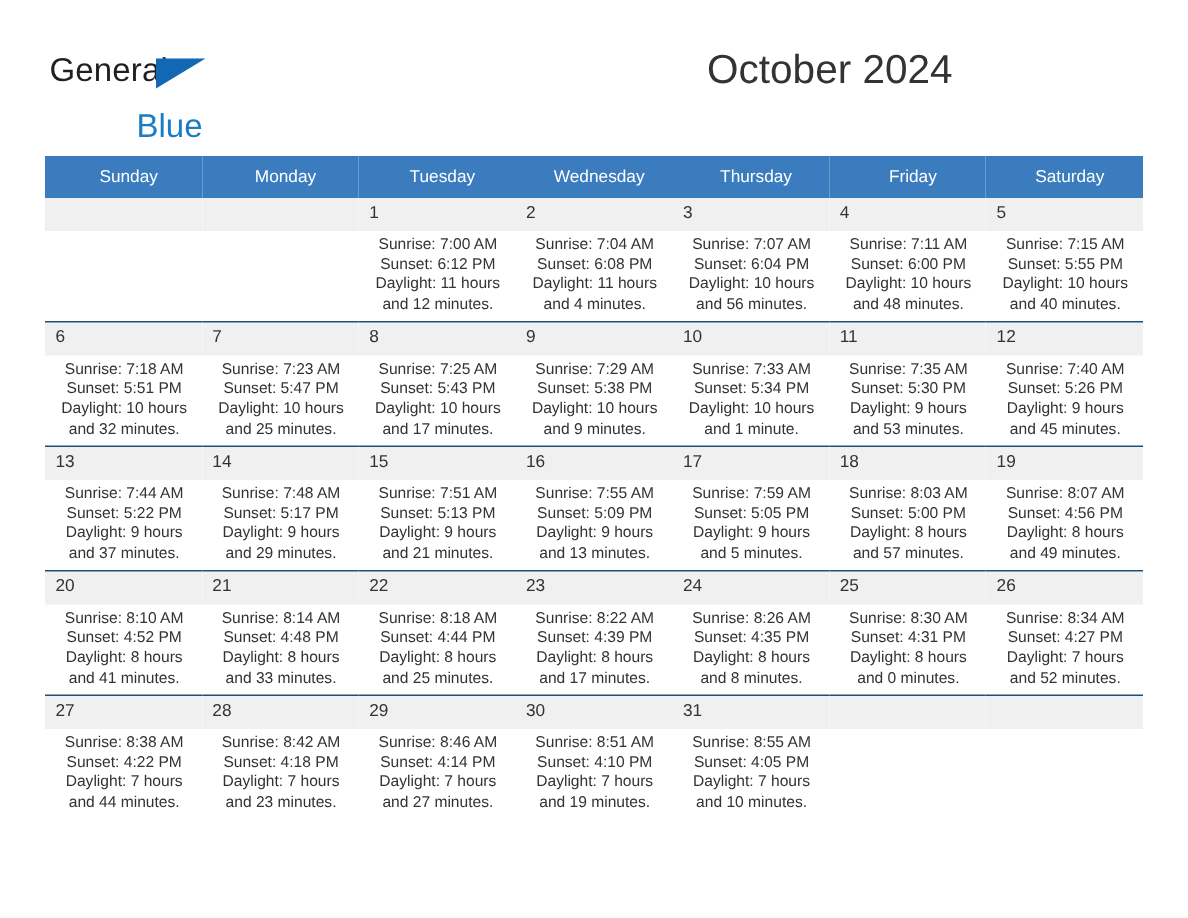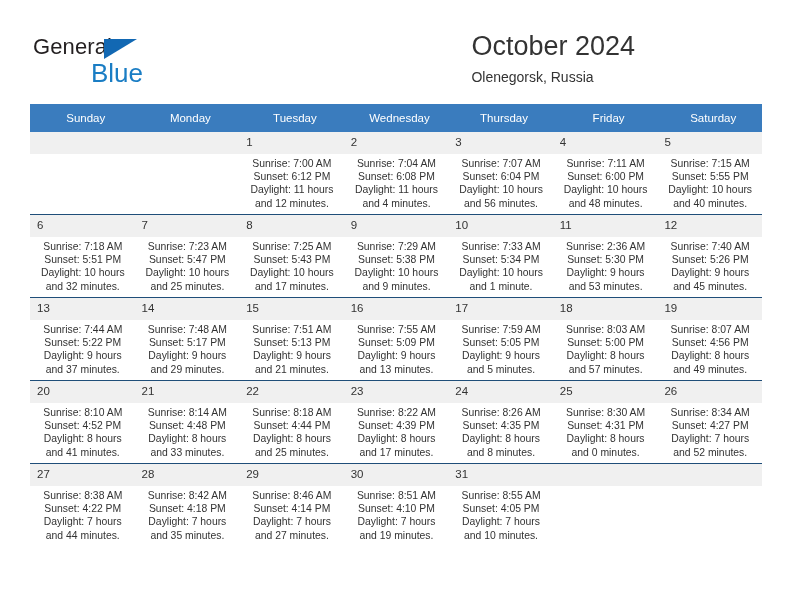--- a/index.html
+++ b/index.html
@@ -50,22 +50,22 @@
     left: 71px;
     top: 5px;
     width: 0;
     height: 0;
     border-left: 33px solid #1268b3;
     border-bottom: 20px solid transparent;
   }
   .logo-blue {
     position: absolute;
     left: 58px;
-    top: 24px;
-    font-size: 26px;
+    top: 37px;
+    font-size: 22px;
     color: #1a7dc4;
     font-family: "Liberation Sans", sans-serif;
   }
   .title-block {
     position: absolute;
     right: 33px;
     top: 30px;
     text-align: left;
   }
   .cal-title {
@@ -147,21 +147,20 @@
   <div class="header">
 
     <div class="logo">
       <span class="logo-general">General</span>
       <span class="logo-triangle"></span>
       <span class="logo-blue">Blue</span>
     </div>
 
     <div class="title-block">
       <div class="cal-title">October 2024</div>
-      <div class="cal-subtitle">Olenegorsk, Russia</div>
     </div>
 
   </div>
 
   <table class="calendar">
     <thead>
       <tr id="weekday-row">
           <th>Sunday</th>
           <th>Monday</th>
           <th>Tuesday</th>
@@ -267,21 +266,21 @@
             <div class="cell-info">
               <div>Sunrise: 7:33 AM</div>
               <div>Sunset: 5:34 PM</div>
               <div>Daylight: 10 hours</div>
               <div>and 1 minute.</div>
             </div>
           </td>
           <td class="">
             <span class="daynum">11</span>
             <div class="cell-info">
-              <div>Sunrise: 2:36 AM</div>
+              <div>Sunrise: 7:35 AM</div>
               <div>Sunset: 5:30 PM</div>
               <div>Daylight: 9 hours</div>
               <div>and 53 minutes.</div>
             </div>
           </td>
           <td class="">
             <span class="daynum">12</span>
             <div class="cell-info">
               <div>Sunrise: 7:40 AM</div>
               <div>Sunset: 5:26 PM</div>
@@ -429,21 +428,21 @@
               <div>Daylight: 7 hours</div>
               <div>and 44 minutes.</div>
             </div>
           </td>
           <td class="">
             <span class="daynum">28</span>
             <div class="cell-info">
               <div>Sunrise: 8:42 AM</div>
               <div>Sunset: 4:18 PM</div>
               <div>Daylight: 7 hours</div>
-              <div>and 35 minutes.</div>
+              <div>and 23 minutes.</div>
             </div>
           </td>
           <td class="">
             <span class="daynum">29</span>
             <div class="cell-info">
               <div>Sunrise: 8:46 AM</div>
               <div>Sunset: 4:14 PM</div>
               <div>Daylight: 7 hours</div>
               <div>and 27 minutes.</div>
             </div>

